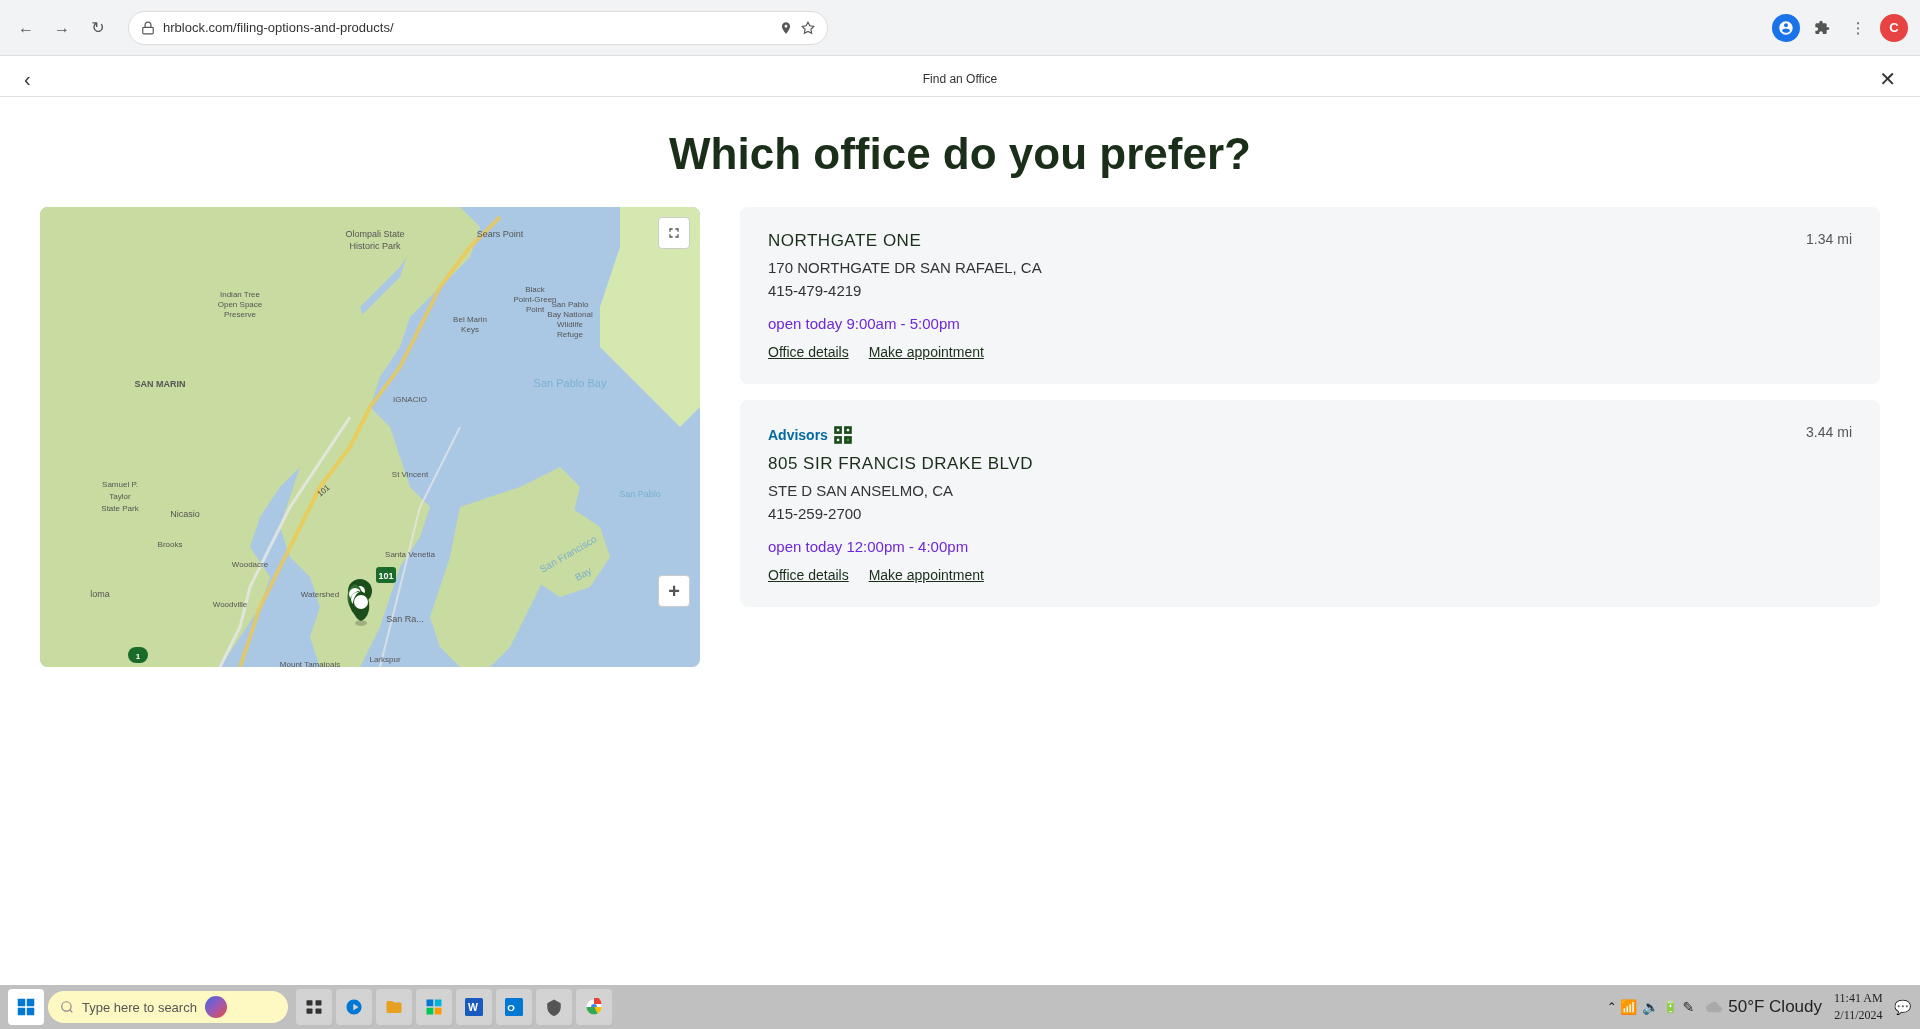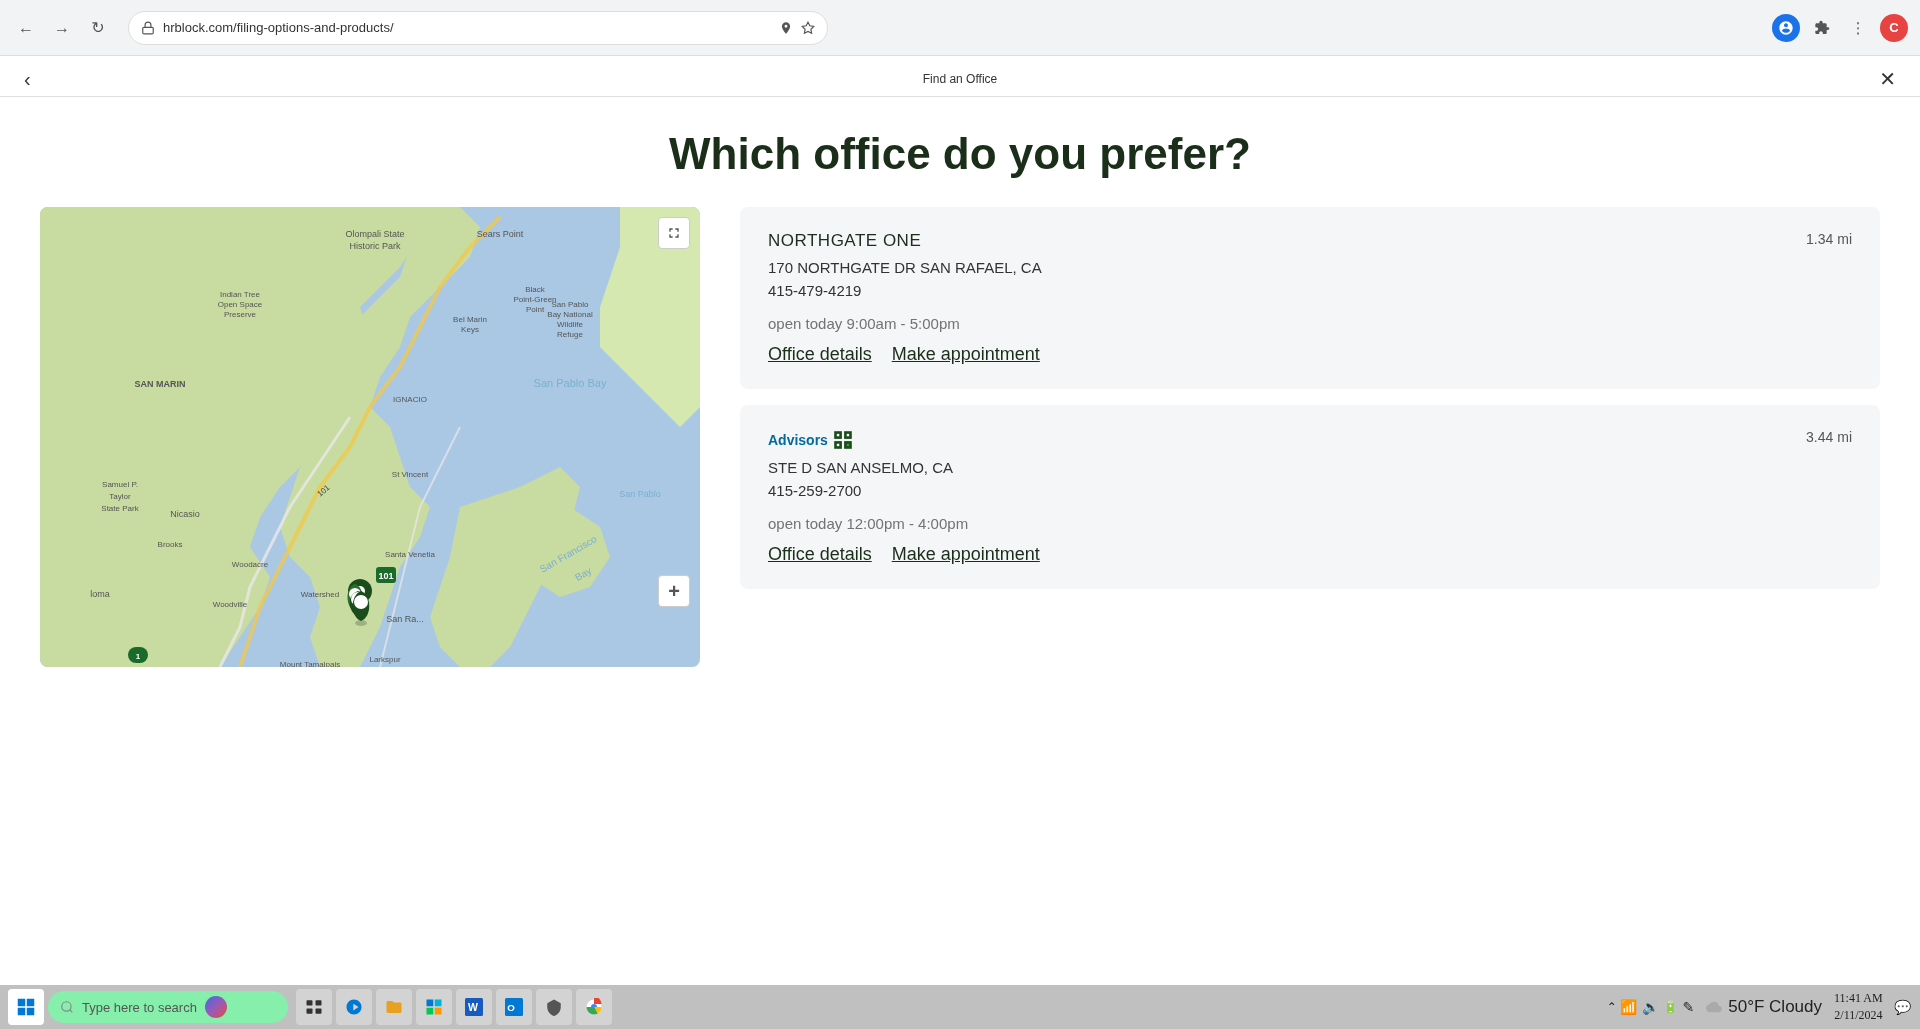--- a/index.html
+++ b/index.html
@@ -215,30 +215,30 @@
       color: #333;
       margin-bottom: 6px;
     }
     .office-phone {
       font-size: 15px;
       color: #333;
       margin-bottom: 6px;
     }
     .office-hours {
       font-size: 15px;
-      color: #737373;
+      color: #6d28d9;
       margin-bottom: 12px;
       margin-top: 16px;
     }
     .office-actions {
       display: flex;
       gap: 20px;
     }
     .office-link {
-      font-size: 18px;
+      font-size: 14px;
       color: #1a2e1a;
       text-decoration: underline;
       cursor: pointer;
       background: none;
       border: none;
       padding: 0;
       font-weight: 500;
     }
 
     
@@ -262,21 +262,21 @@
     .taskbar-start {
       width: 36px; height: 36px;
       background: #fff;
       border-radius: 4px;
       display: flex; align-items: center; justify-content: center;
       cursor: pointer;
     }
     .taskbar-search {
       flex: 0 0 240px;
       height: 32px;
-      background: #86efac;
+      background: #fef9c3;
       border-radius: 16px;
       display: flex;
       align-items: center;
       padding: 0 12px;
       gap: 8px;
     }
     .taskbar-search-text { font-size: 13px; color: #555; }
     .copilot-btn {
       width: 36px; height: 36px;
       background: linear-gradient(135deg, #4169e1, #9b59b6, #e74c3c);
@@ -521,20 +521,21 @@
               <rect x="10" y="55" width="35" height="35" fill="#1a4d1a"></rect>
               <rect x="55" y="55" width="35" height="35" fill="#1a4d1a"></rect>
               <rect x="22" y="22" width="11" height="11" fill="#fff"></rect>
               <rect x="67" y="22" width="11" height="11" fill="#fff"></rect>
               <rect x="22" y="67" width="11" height="11" fill="#fff"></rect>
               <rect x="67" y="67" width="11" height="11" fill="#3a9d3a"></rect>
             </svg>
           </div>
           <span class="office-distance">3.44 mi</span>
         </div>
+        <div class="office-name" style="margin-bottom:8px;">805 SIR FRANCIS DRAKE BLVD</div>
         <div class="office-address">STE D SAN ANSELMO, CA</div>
         <div class="office-phone">415-259-2700</div>
         <div class="office-hours">open today 12:00pm - 4:00pm</div>
         <div class="office-actions">
           <button class="office-link">Office details</button>
           <button class="office-link">Make appointment</button>
         </div>
       </div>
     </div>
   </div>

